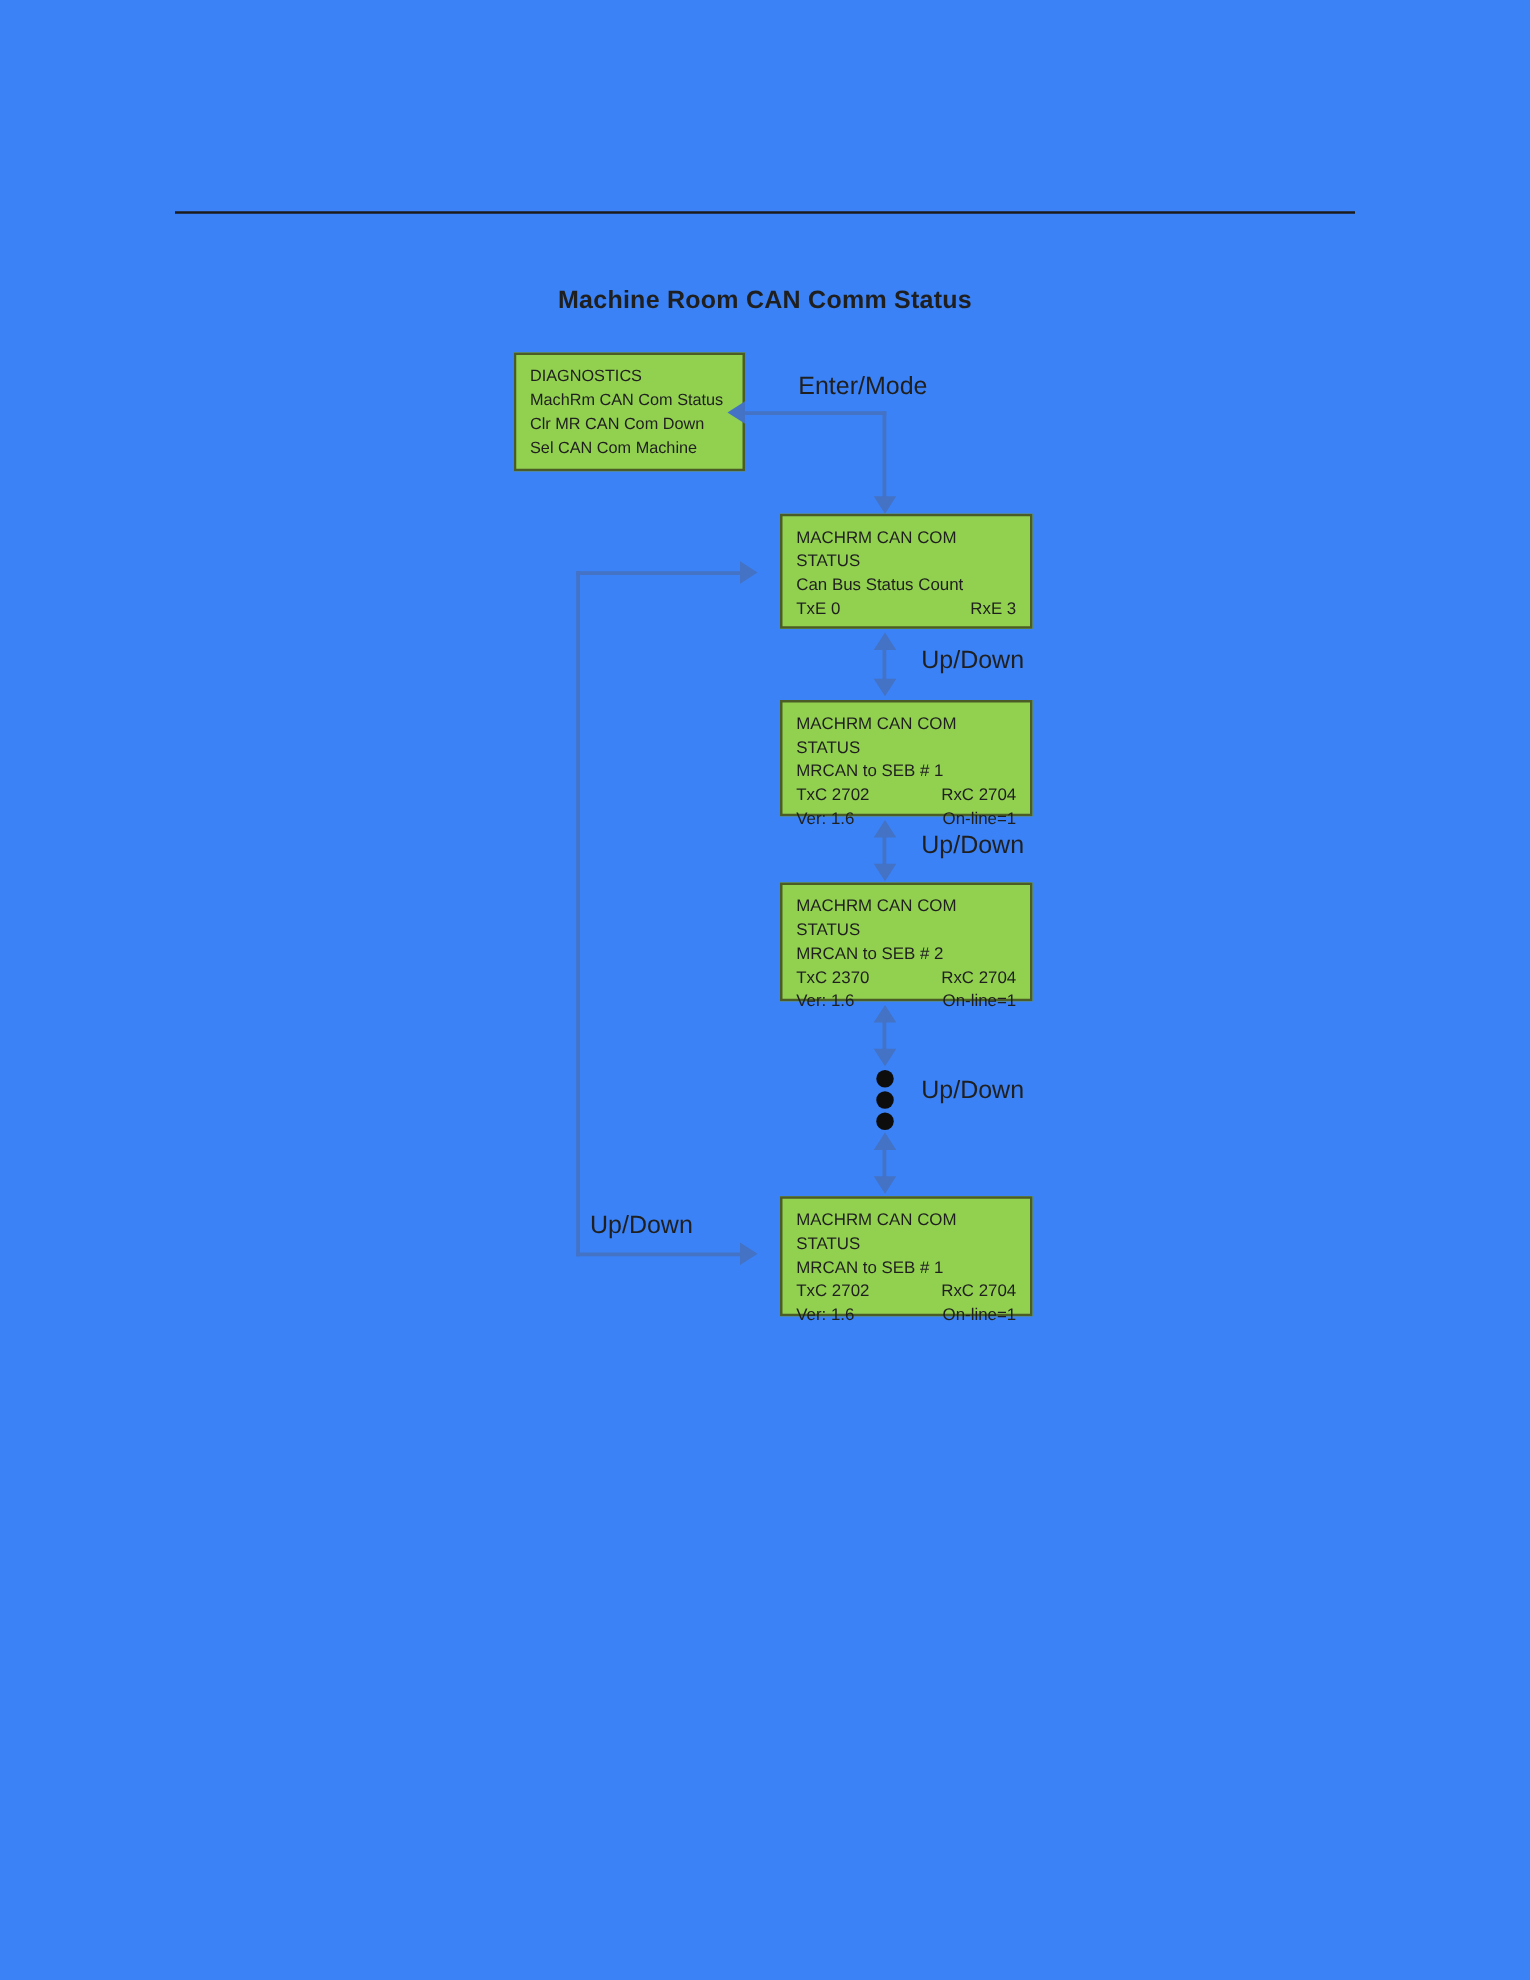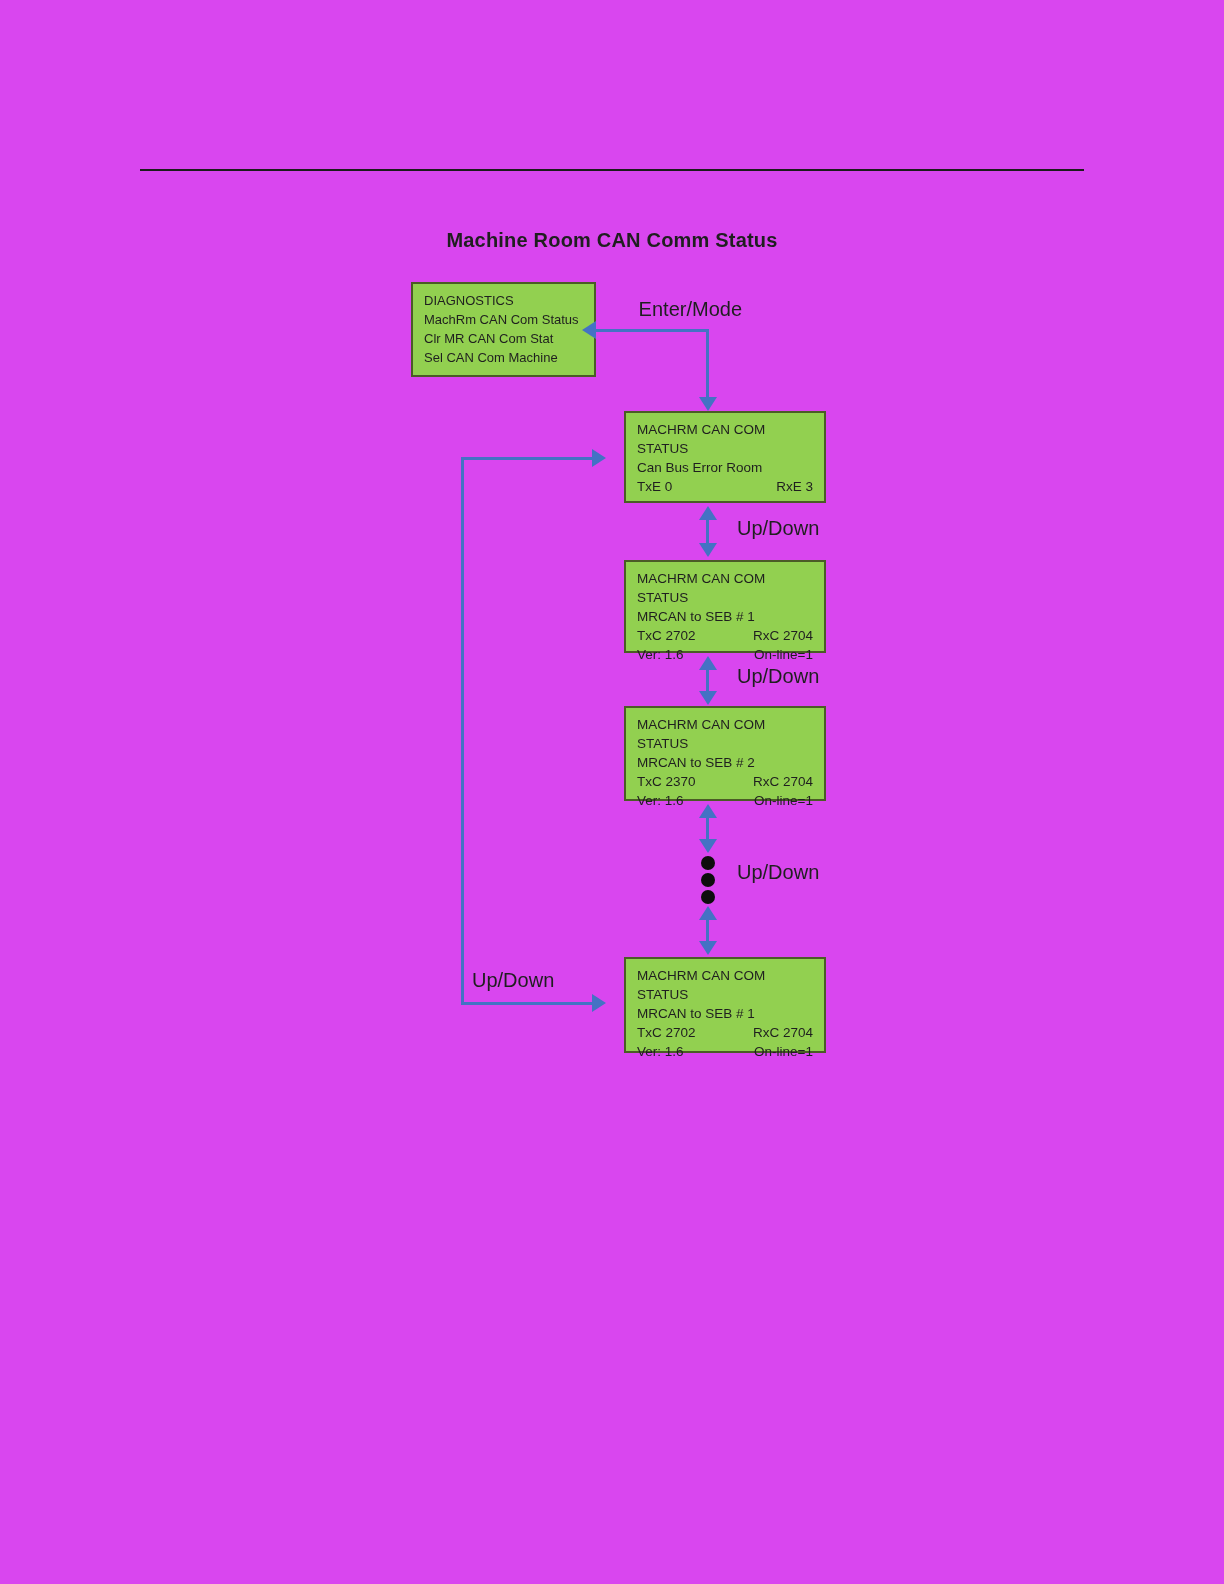--- a/index.html
+++ b/index.html
@@ -1,19 +1,19 @@
 <!DOCTYPE html>
 <html style="--screen-fill: #92d050; --screen-border: #4b5c26; --arrow-blue: #4472c4; --text: #1f1f1f;"><head>
 <meta charset="utf-8">
 <style>
   html,body { margin:0; padding:0; background:#ffffff; }
   .page {
     position:relative;
     width:1224px; height:1584px;
-    background:#d946ef;
+    background:#3b82f6;
     font-family:"Liberation Sans", sans-serif;
     overflow:hidden;
   }
   .hrule {
     position:absolute; left:140px; top:169px; width:944px; height:2px;
     background:#1c1c1c;
   }
   .diagram-title {
     position:absolute; left:0; top:229px; width:1224px;
     text-align:center; font-size:20px; font-weight:bold;
@@ -47,33 +47,33 @@
 
 <div class="page">
 
   <div class="hrule"></div>
 
   <div class="diagram-title">Machine Room CAN Comm Status</div>
 
   <div class="screen" style="left:395px; top:282px; width:185px; height:95px; font-size:13px;">
     <div>DIAGNOSTICS</div>
     <div>MachRm CAN Com Status</div>
-    <div>Clr MR CAN Com Stat</div>
+    <div>Clr MR CAN Com Down</div>
     <div>Sel CAN Com Machine</div>
   </div>
 
   <div class="biglabel" style="left:612px; top:298px; width:130px; text-align:right;">Enter/Mode</div>
   <div class="tri t-left" style="left:582px; top:321px;"></div>
   <div class="seg" style="left:595px; top:329px; width:114px; height:3px;"></div>
   <div class="seg" style="left:706px; top:329px; width:3px; height:69px;"></div>
   <div class="tri t-down" style="left:699px; top:397px;"></div>
 
   <div class="screen" style="left:608px; top:411px; width:202px; height:92px;">
     <div>MACHRM CAN COM STATUS</div>
-    <div>Can Bus Error Room</div>
+    <div>Can Bus Status Count</div>
     <div class="row2">
       <span>TxE 0</span>
       <span>RxE 3</span>
     </div>
   </div>
 
   <div class="tri t-up" style="left:699px; top:506px;"></div>
   <div class="seg" style="left:706px; top:516px; width:3px; height:30px;"></div>
   <div class="tri t-down" style="left:699px; top:543px;"></div>
   <div class="biglabel" style="left:737px; top:517px;">Up/Down</div>

